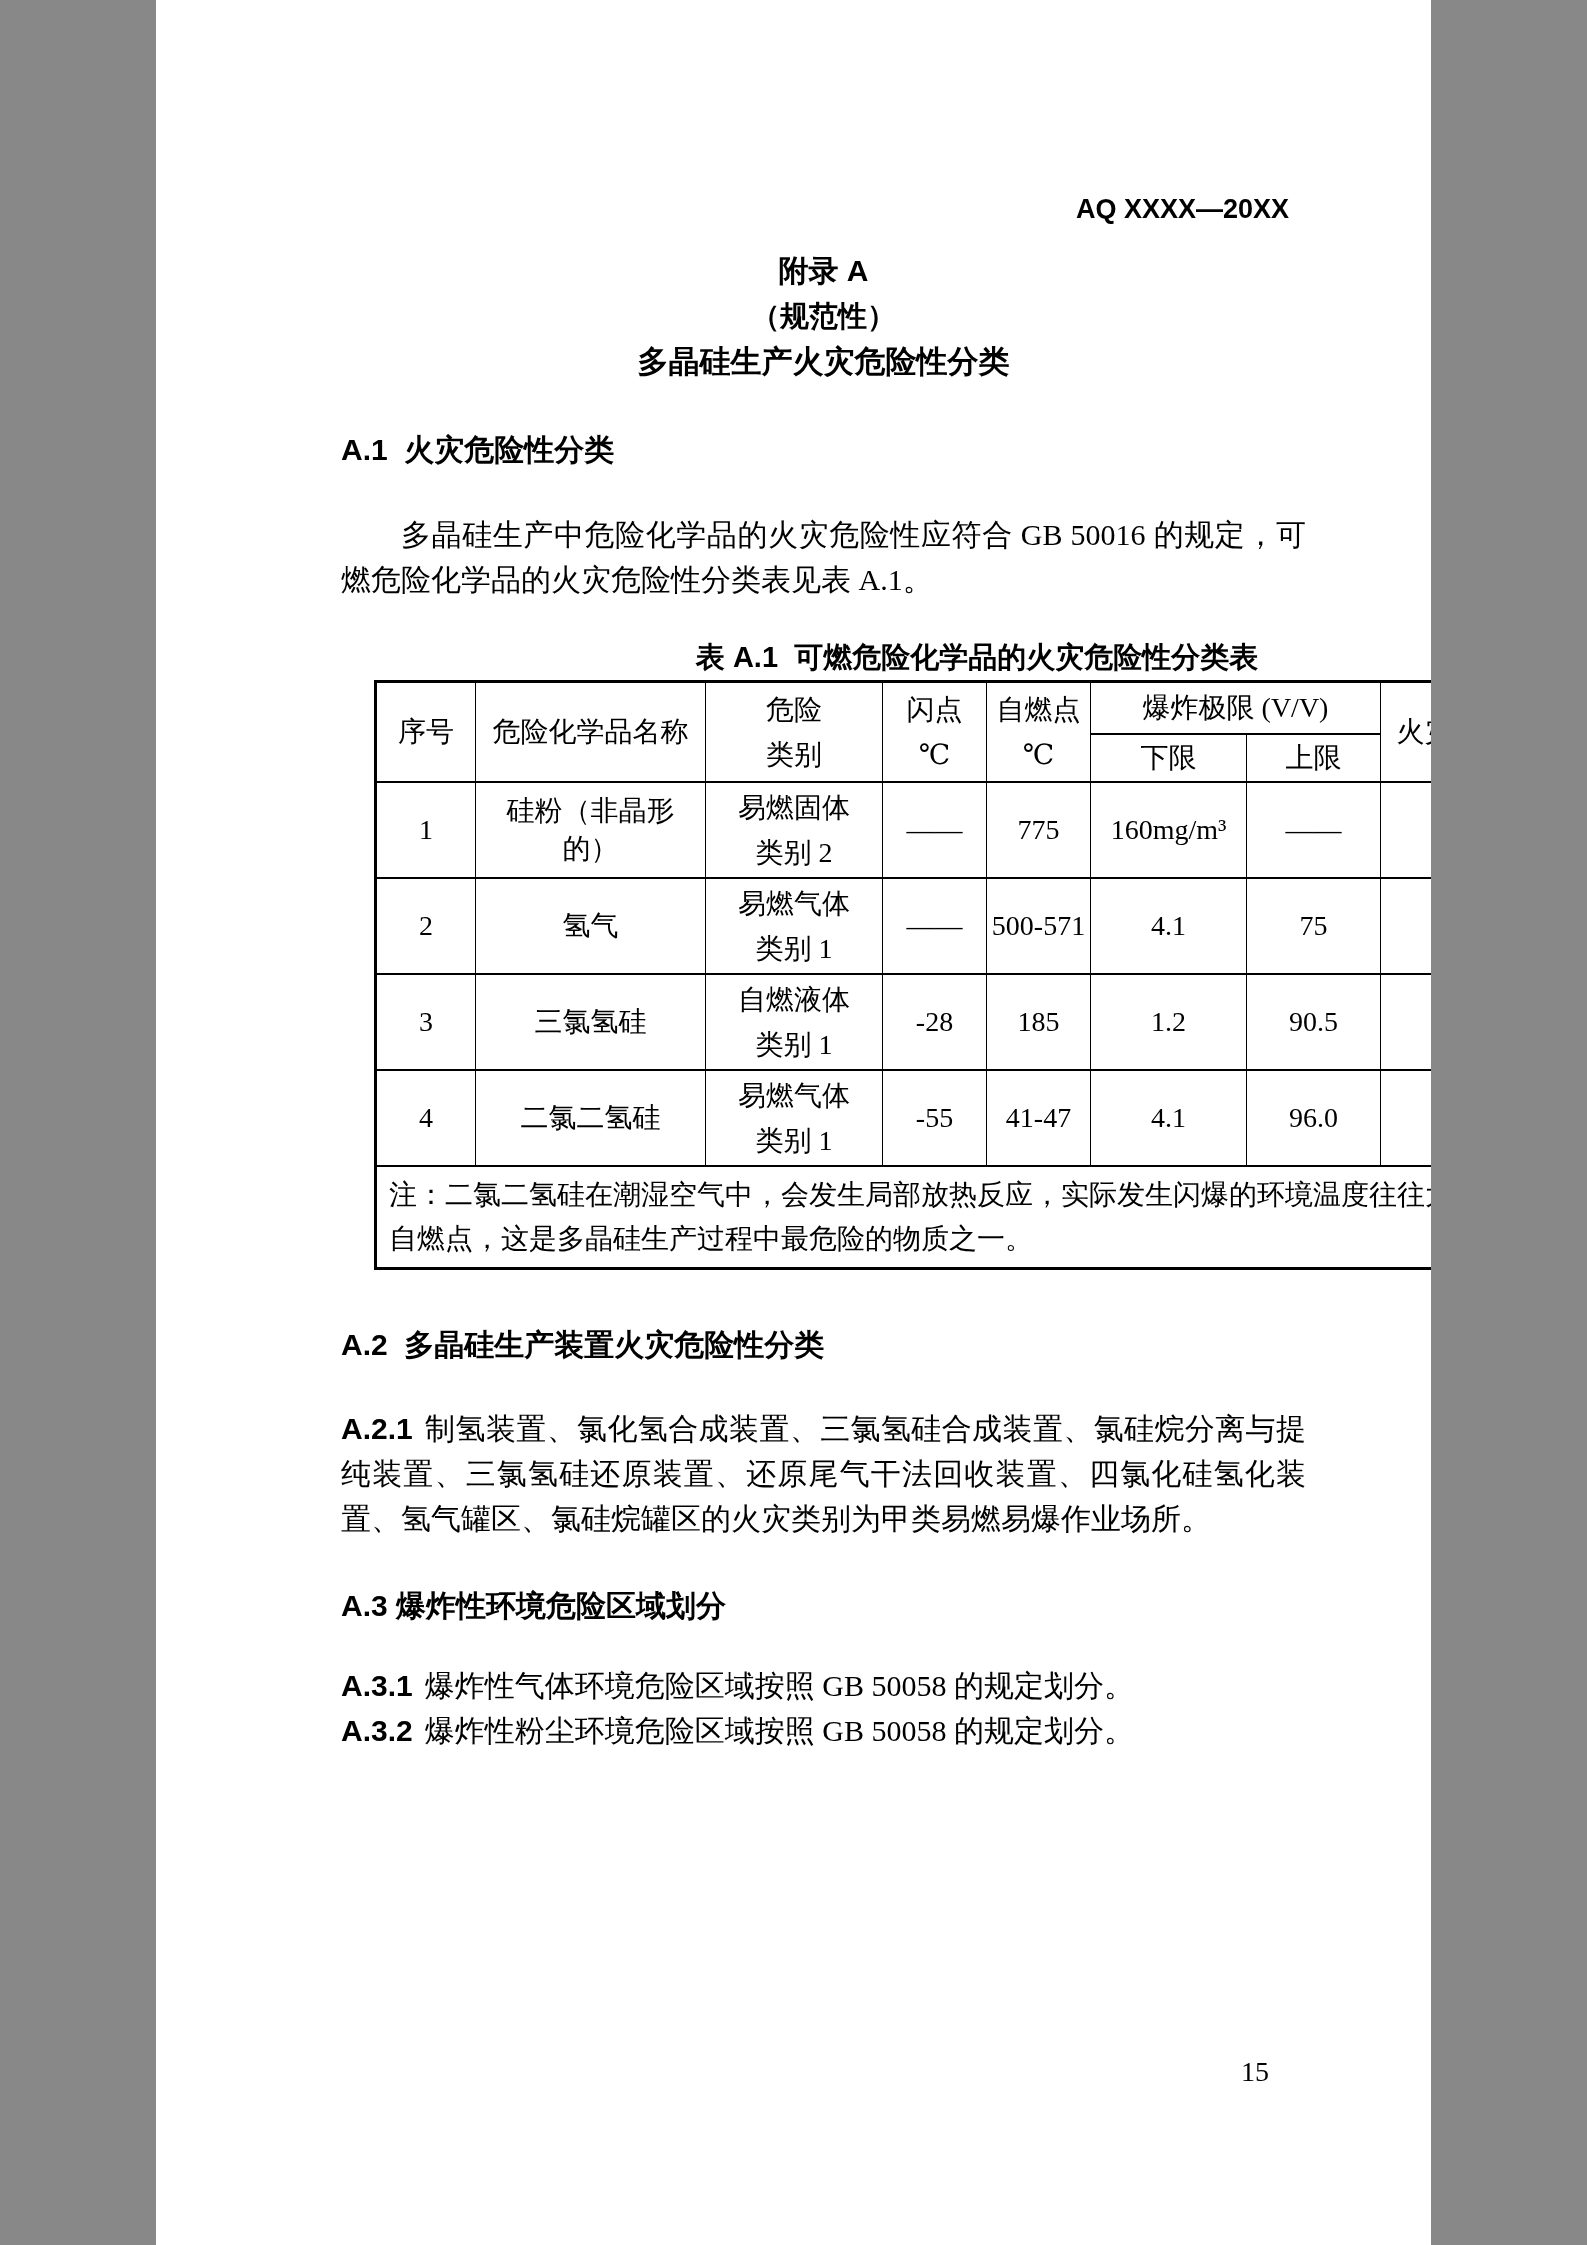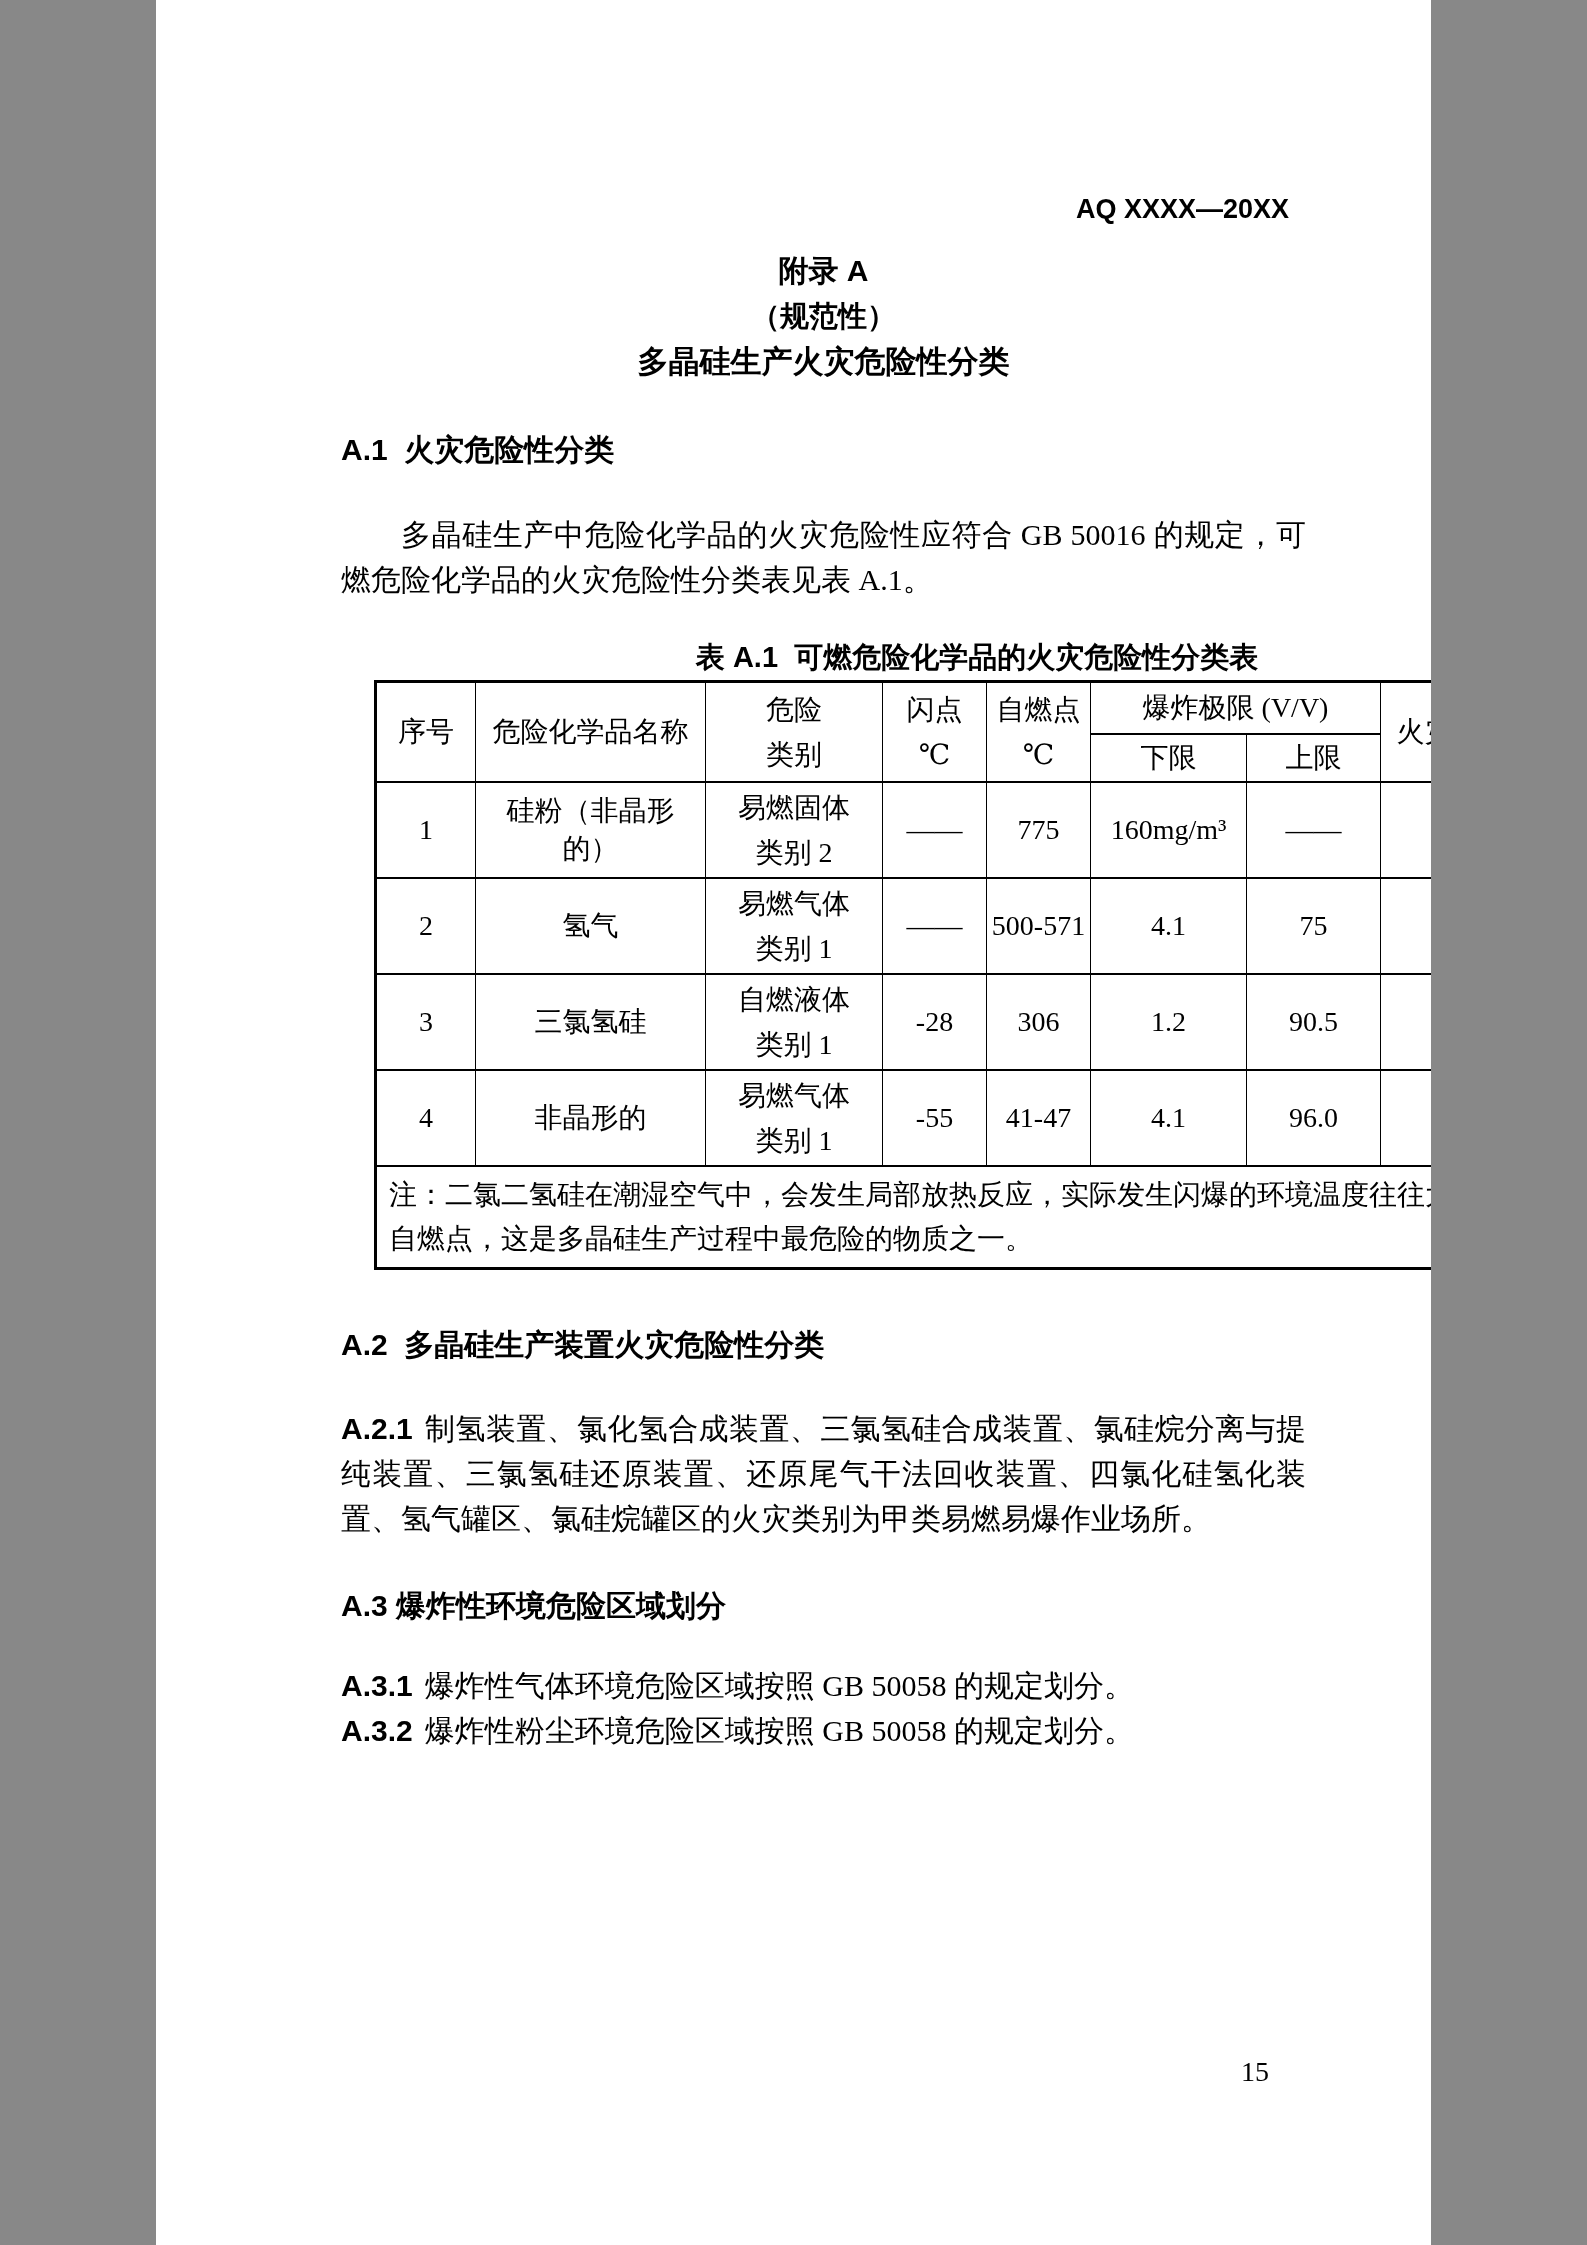--- a/index.html
+++ b/index.html
@@ -194,28 +194,28 @@
         <td>甲类</td>
       </tr>
       <tr class="data">
         <td>3</td>
         <td>三氯氢硅</td>
         <td>
           <div class="line">自燃液体</div>
           <div class="line">类别 1</div>
         </td>
         <td>-28</td>
-        <td><span class="num-wrap">306</span></td>
+        <td><span class="num-wrap">185</span></td>
         <td>1.2</td>
         <td>90.5</td>
         <td>甲类</td>
       </tr>
       <tr class="data">
         <td>4</td>
-        <td>非晶形的</td>
+        <td>二氯二氢硅</td>
         <td>
           <div class="line">易燃气体</div>
           <div class="line">类别 1</div>
         </td>
         <td>-55</td>
         <td><span class="num-wrap">41-47</span></td>
         <td>4.1</td>
         <td>96.0</td>
         <td>甲类</td>
       </tr>

